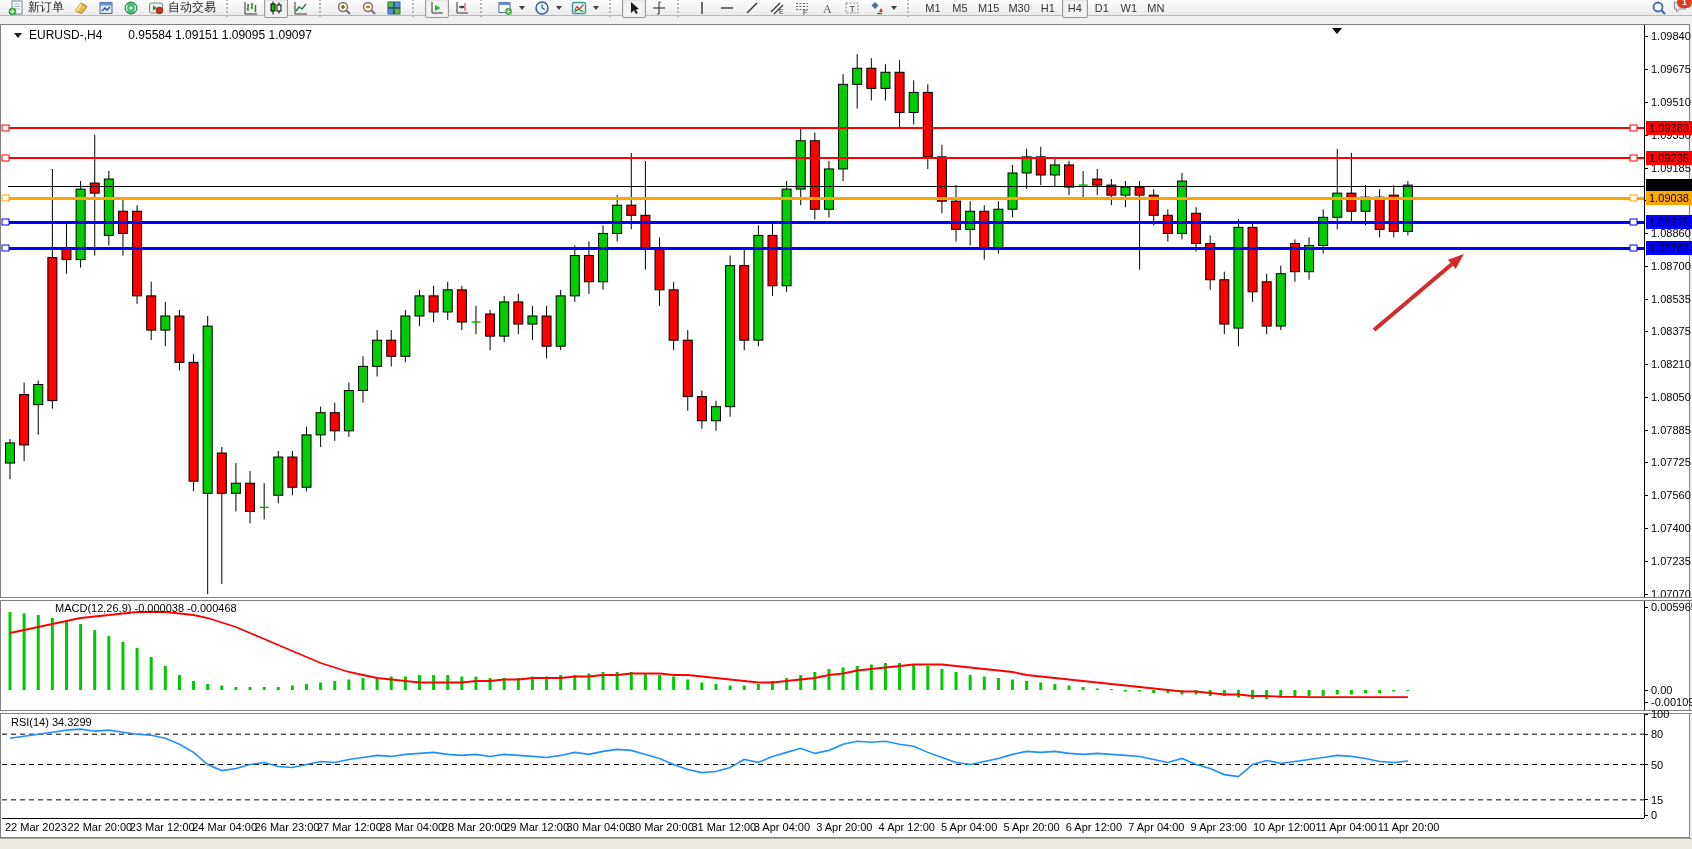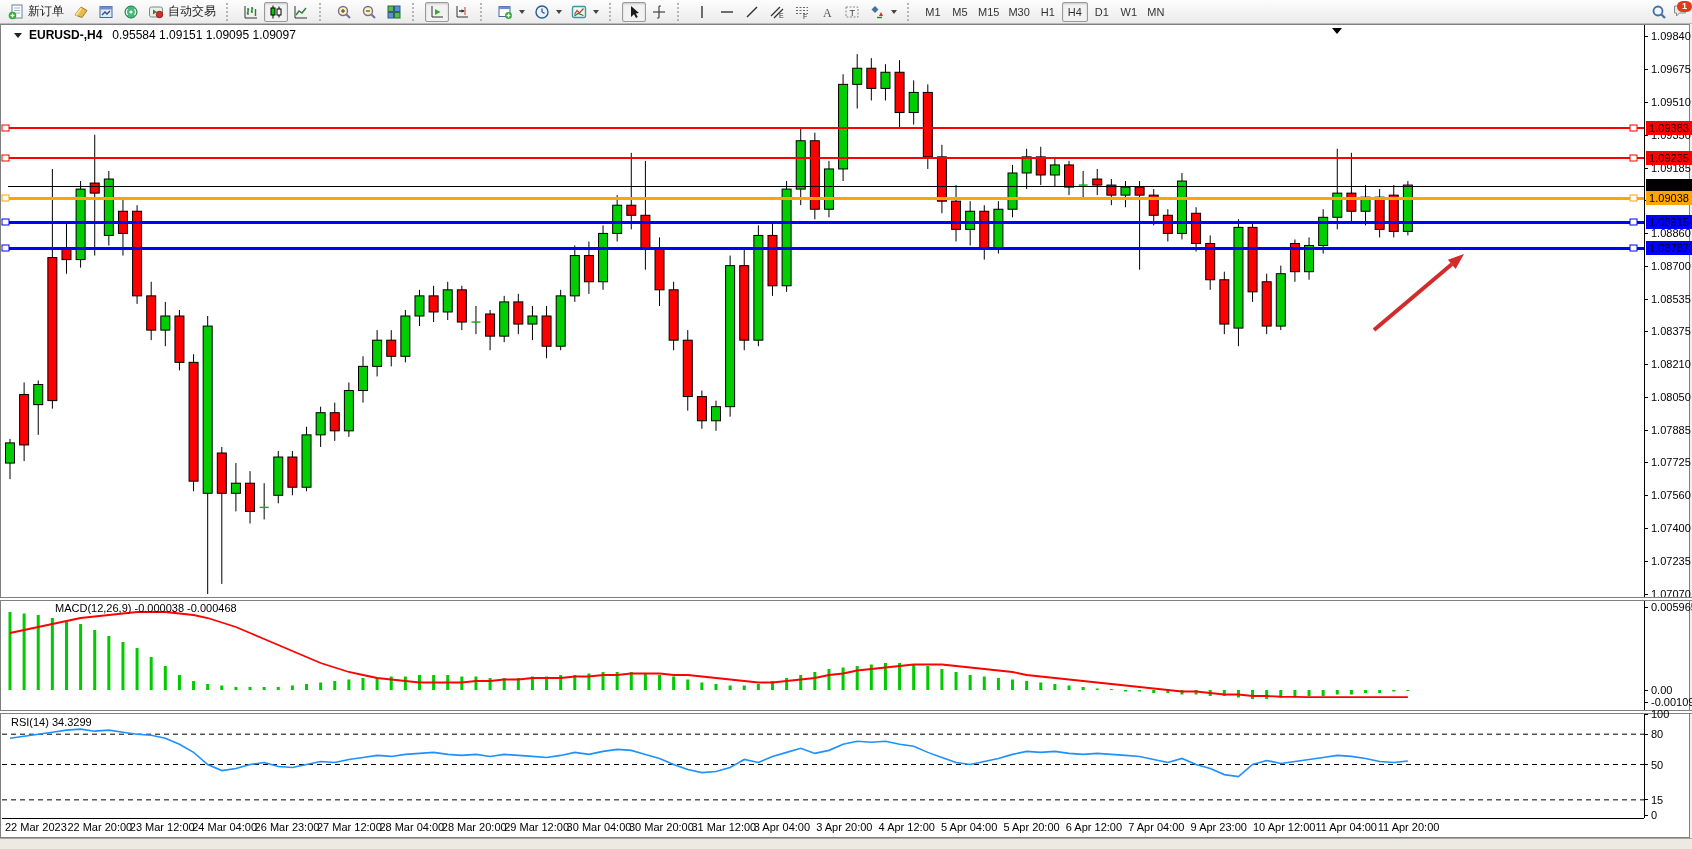--- a/index.html
+++ b/index.html
@@ -1,19 +1,19 @@
 <!DOCTYPE html>
 <html><head>
 <meta charset="utf-8">
 <style>
   html,body{margin:0;padding:0;}
   body{width:1692px;height:849px;position:relative;overflow:hidden;background:#f0f0f0;
        font-family:"Liberation Sans",sans-serif;}
   
-  .toolbar{position:absolute;left:0;top:0;width:100%;height:24px;z-index:10;
+  .toolbar{position:absolute;left:0;top:0;width:100%;height:16px;z-index:10;
            background:linear-gradient(#fdfdfd,#ebebeb);border-bottom:1px solid #b9b9b9;
            display:flex;align-items:center;padding:0 4px;box-sizing:border-box;gap:1px;}
   .tb-btn{height:20px;min-width:22px;display:flex;align-items:center;justify-content:center;
           gap:4px;padding:0 3px;border:1px solid transparent;border-radius:2px;background:transparent;
           font:12px "Liberation Sans",sans-serif;color:#222;cursor:default;}
   .tb-btn.pressed{border-color:#9a9a9a;background:#f2f2f2;box-shadow:inset 0 1px 2px rgba(0,0,0,.18);text-align:center;}
   .tb-btn.tf{font:11px "Liberation Sans",sans-serif;min-width:26px;color:#333;}
   .tb-sep{width:6px;height:18px;border-left:2px dotted #b5b5b5;margin:0 4px 0 5px;}
   .icn{width:16px;height:16px;display:inline-block;flex:0 0 16px;}
   .icn svg{display:block;}
@@ -26,21 +26,21 @@
   .chat-wrap{position:relative;}
   
   .chart-bg{position:absolute;left:0;top:24px;width:1690px;height:814px;background:#fff;
             border:1px solid #808080;box-sizing:border-box;z-index:1;}
   #chart-svg{position:absolute;left:0;top:0;z-index:2;}
   #chart-svg text{font-family:"Liberation Sans",sans-serif;font-size:11px;fill:#000;}
   .overlay{position:absolute;z-index:3;white-space:nowrap;}
   .title-row{display:flex;align-items:center;font:12px "Liberation Sans",sans-serif;color:#000;}
   .dd-tri{width:0;height:0;border-left:4px solid transparent;border-right:4px solid transparent;
           border-top:5px solid #222;margin-right:7px;}
-  .t-sym{margin-right:10px;font-weight:bold;}
+  .t-sym{margin-right:26px;}
   .ind-label{font:11px "Liberation Sans",sans-serif;color:#000;}
   .statusbar{position:absolute;left:0;top:838px;width:100%;height:11px;background:#eceae3;
              border-top:1px solid #a9a79c;z-index:4;}
 </style>
 </head>
 <body>
 
 <div class="toolbar">
   <button class="tb-btn">
     <span class="icn">

